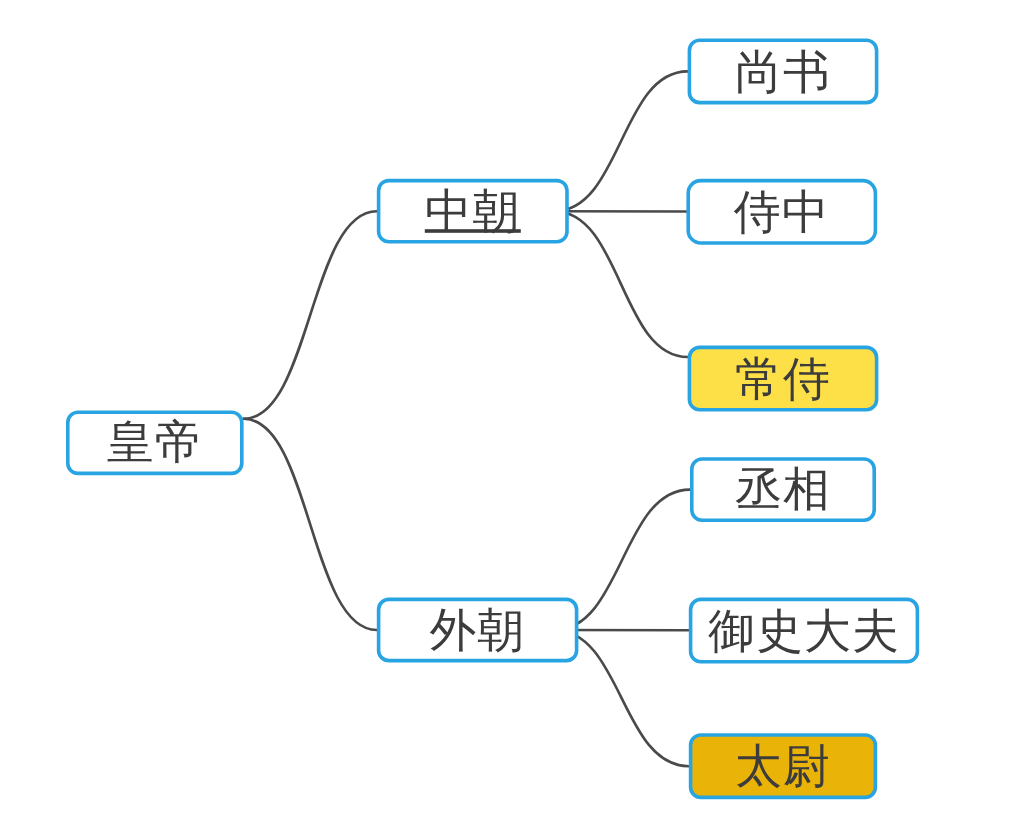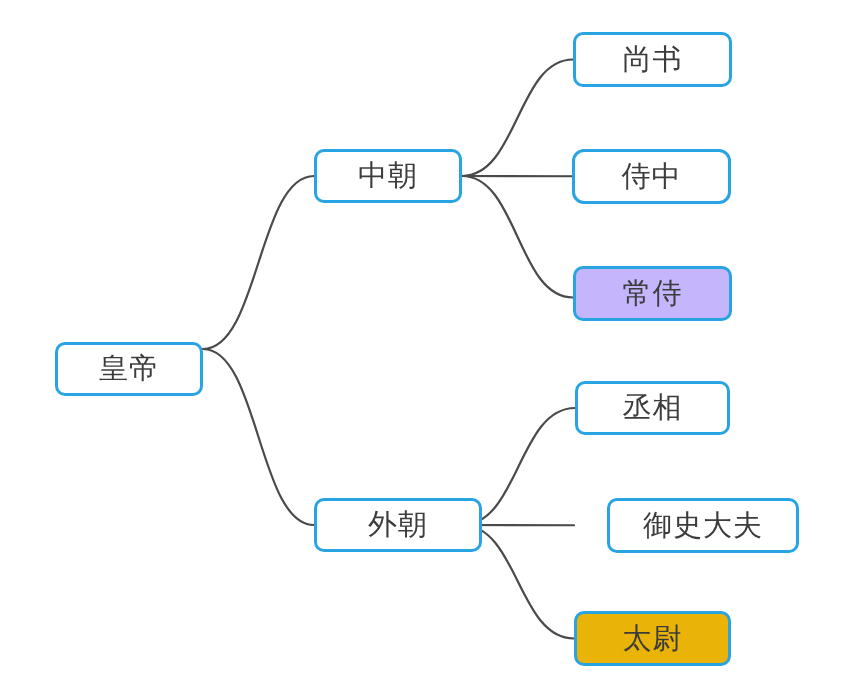--- a/index.html
+++ b/index.html
@@ -31,21 +31,21 @@
   .node {
     position: absolute;
     box-sizing: border-box;
     background: #ffffff;
     border-style: solid;
     border-width: 3px;
     border-radius: 10px;
     display: flex;
     align-items: center;
     justify-content: center;
-    font-size: 29px;
+    font-size: 39px;
     letter-spacing: 1px;
     cursor: default;
     user-select: none;
   }
 </style>
 </head>
 <body>
 
 <div class="canvas">
   <svg class="edge-layer" viewBox="0 0 843 691" xmlns="http://www.w3.org/2000/svg">
@@ -53,22 +53,22 @@
       <path d="M203 349 C258.5 349 258.5 525 314 525" stroke="#4A4A4A"></path>
       <path d="M462 176 C517.5 176 517.5 59.5 573 59.5" stroke="#4A4A4A"></path>
       <path d="M462 176 L572 176.25" stroke="#4A4A4A"></path>
       <path d="M462 176 C517.5 176 517.5 297.5 573 297.5" stroke="#4A4A4A"></path>
       <path d="M462 525 C518.5 525 518.5 408 575 408" stroke="#4A4A4A"></path>
       <path d="M462 525 L574 525.25" stroke="#4A4A4A"></path>
       <path d="M462 525 C518 525 518 638.5 574 638.5" stroke="#4A4A4A"></path>
     </svg>
   <div id="node-layer">
       <div class="node" style="left: 55px; top: 322px; width: 148px; height: 54px; border-color: rgb(41, 164, 226); background: rgb(255, 255, 255); color: rgb(60, 60, 60); margin-top: 20px;">皇帝</div>
-      <div class="node" style="left: 314px; top: 149px; width: 148px; height: 54px; border-color: rgb(41, 164, 226); background: rgb(255, 255, 255); color: rgb(60, 60, 60);">中朝</div>
+      <div class="node" style="left: 314px; top: 149px; width: 160px; height: 54px; border-color: rgb(41, 164, 226); background: rgb(255, 255, 255); color: rgb(60, 60, 60); text-decoration: underline;">中朝</div>
       <div class="node" style="left: 314px; top: 498px; width: 168px; height: 54px; border-color: rgb(41, 164, 226); background: rgb(255, 255, 255); color: rgb(60, 60, 60);">外朝</div>
       <div class="node" style="left: 573px; top: 32px; width: 159px; height: 55px; border-color: rgb(41, 164, 226); background: rgb(255, 255, 255); color: rgb(60, 60, 60);">尚书</div>
       <div class="node" style="left: 572px; top: 149px; width: 159px; height: 55px; border-color: rgb(41, 164, 226); background: rgb(255, 255, 255); color: rgb(60, 60, 60); border-radius: 12px;">侍中</div>
-      <div class="node" style="left: 573px; top: 266px; width: 159px; height: 55px; border-color: rgb(41, 164, 226); background: #c4b5fd; color: rgb(60, 60, 60);">常侍</div>
+      <div class="node" style="left: 573px; top: 288px; width: 159px; height: 55px; border-color: rgb(41, 164, 226); background: #fde047; color: rgb(60, 60, 60);">常侍</div>
       <div class="node" style="left: 575px; top: 381px; width: 155px; height: 54px; border-color: rgb(41, 164, 226); background: rgb(255, 255, 255); color: rgb(60, 60, 60);">丞相</div>
-      <div class="node" style="left: 574px; top: 498px; width: 192px; height: 55px; border-color: rgb(41, 164, 226); background: rgb(255, 255, 255); color: rgb(60, 60, 60); margin-left: 33px;">御史大夫</div>
+      <div class="node" style="left: 574px; top: 498px; width: 192px; height: 55px; border-color: rgb(41, 164, 226); background: rgb(255, 255, 255); color: rgb(60, 60, 60);">御史大夫</div>
       <div class="node" style="left: 574px; top: 611px; width: 157px; height: 55px; border-color: rgb(41, 164, 226); background: #eab308; color: rgb(60, 60, 60);">太尉</div>
     </div>
 </div>
 
 </body></html>

